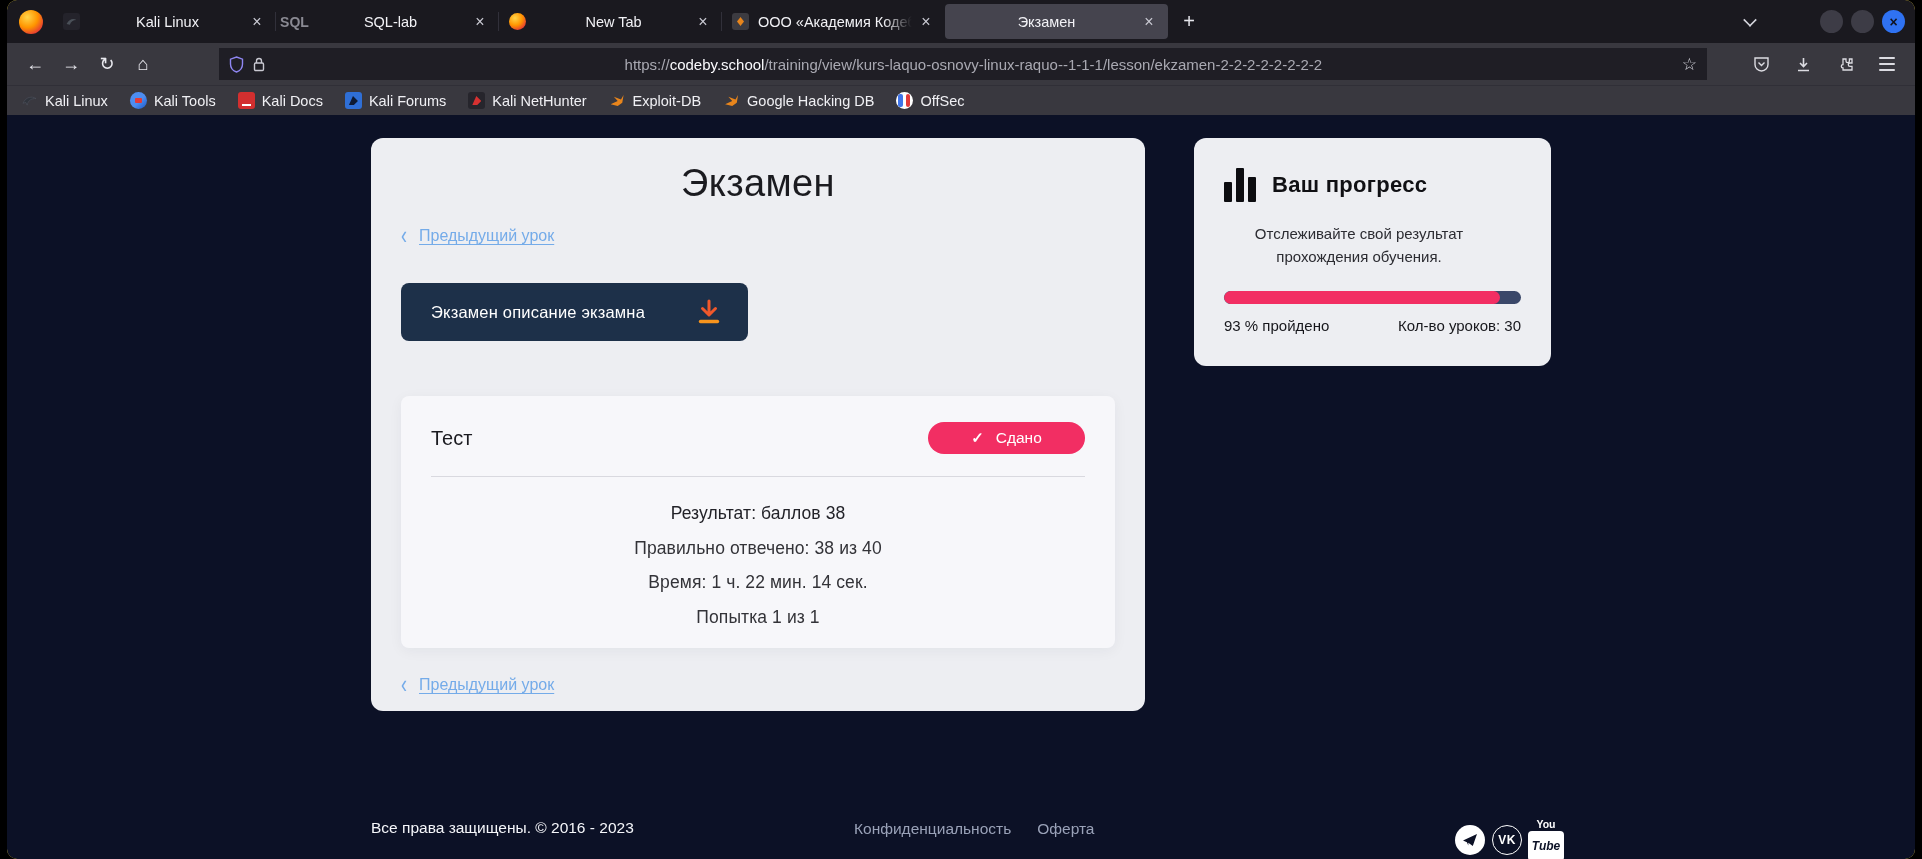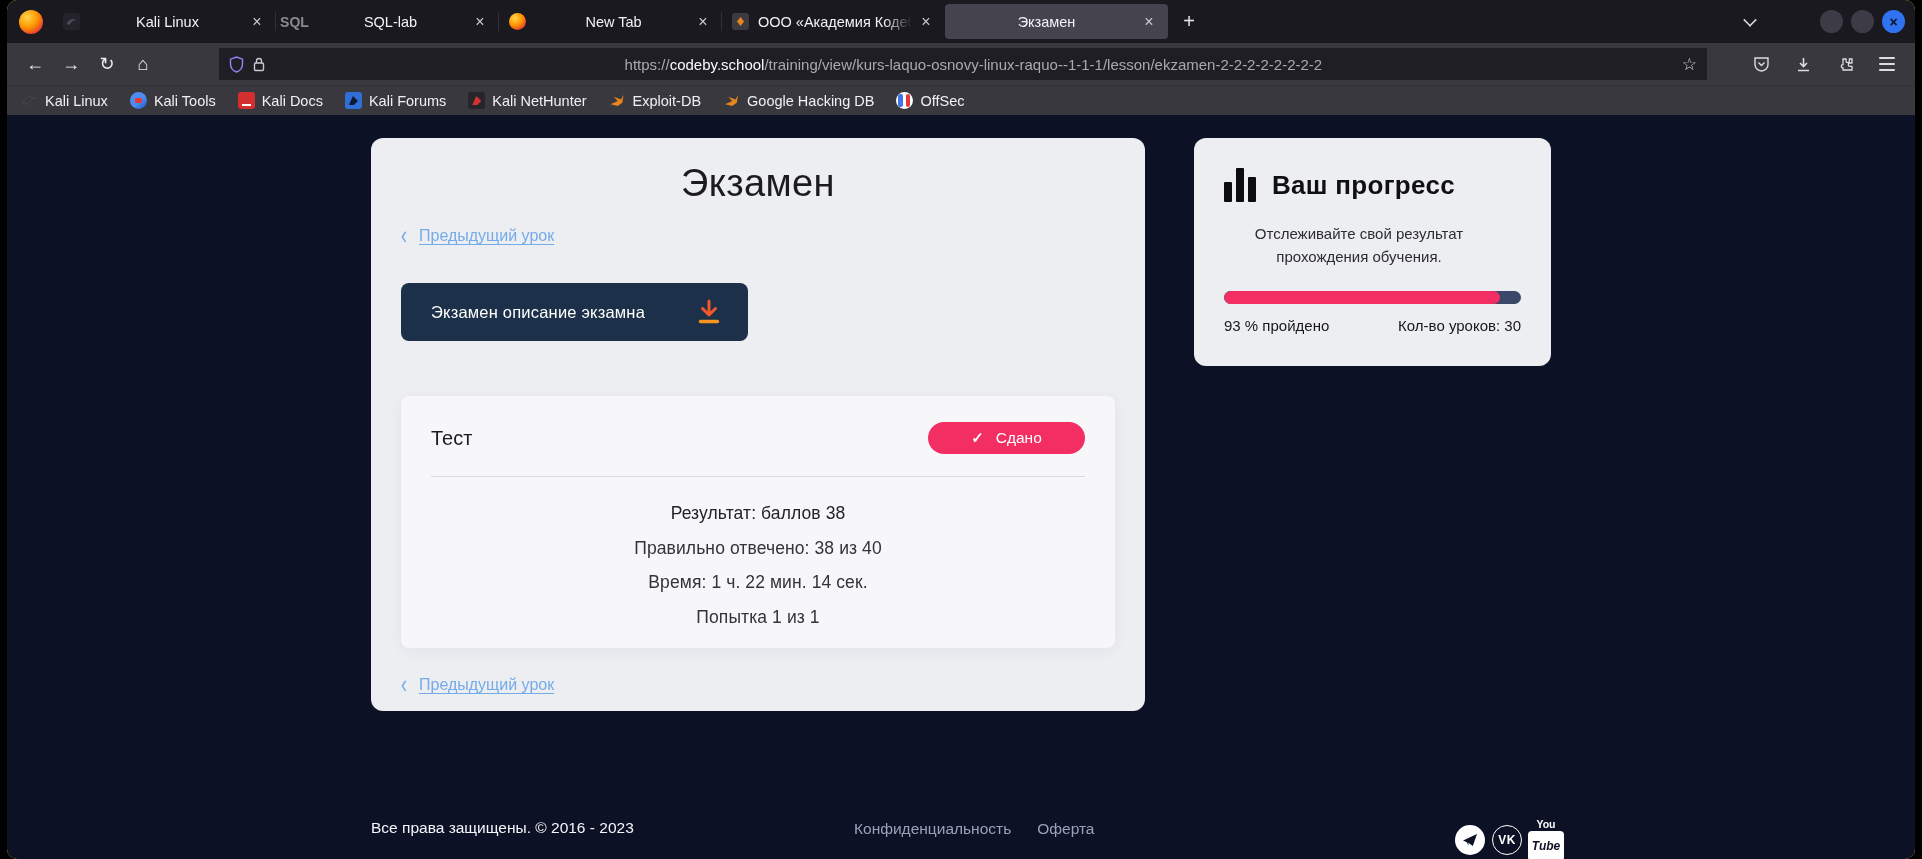--- a/index.html
+++ b/index.html
@@ -75,21 +75,21 @@
   .results div { font-size:17.5px; color:#333338; margin-bottom:13.5px; letter-spacing:.1px; }
   .results div:first-child { color:#222228; }
   .main-card .prev-link.bottom { margin-top:28px; }
 
   
   .progress-card { left:1187px; top:23px; width:357px; height:228px; padding:30px 30px; }
   .prog-head { display:flex; align-items:center; gap:16px; }
   .bars { display:flex; align-items:flex-end; gap:4px; height:34px; }
   .bars i { width:8px; background:#0c0c10; border-radius:1px; }
   .bars i:nth-child(1){ height:20px; } .bars i:nth-child(2){ height:34px; } .bars i:nth-child(3){ height:25px; }
-  .prog-title { font-size:26px; font-weight:600; color:#101014; letter-spacing:.3px; }
+  .prog-title { font-size:22px; font-weight:600; color:#101014; letter-spacing:.3px; }
   .prog-desc { margin-top:20px; font-size:15px; line-height:1.55; color:#2c2c32; width:270px; }
   .prog-track { margin-top:22px; height:13px; border-radius:7px; background:#3a4769; overflow:hidden; position:relative; }
   .prog-fill { position:absolute; left:0; top:0; bottom:0; border-radius:7px; background:#f22e63; }
   .prog-labels { display:flex; justify-content:space-between; margin-top:13px; font-size:15px; color:#17171c; }
 
   
   .footer-bar { position:absolute; left:0; right:0; top:688px; height:56px; }
   .copyright { position:absolute; left:364px; top:16px; color:#f5f6fa; font-size:15.5px; }
   .foot-links { position:absolute; left:847px; top:17px; display:flex; gap:26px; }
   .foot-links a { color:#9aa2b8; font-size:15.5px; cursor:pointer; text-decoration:none; }

